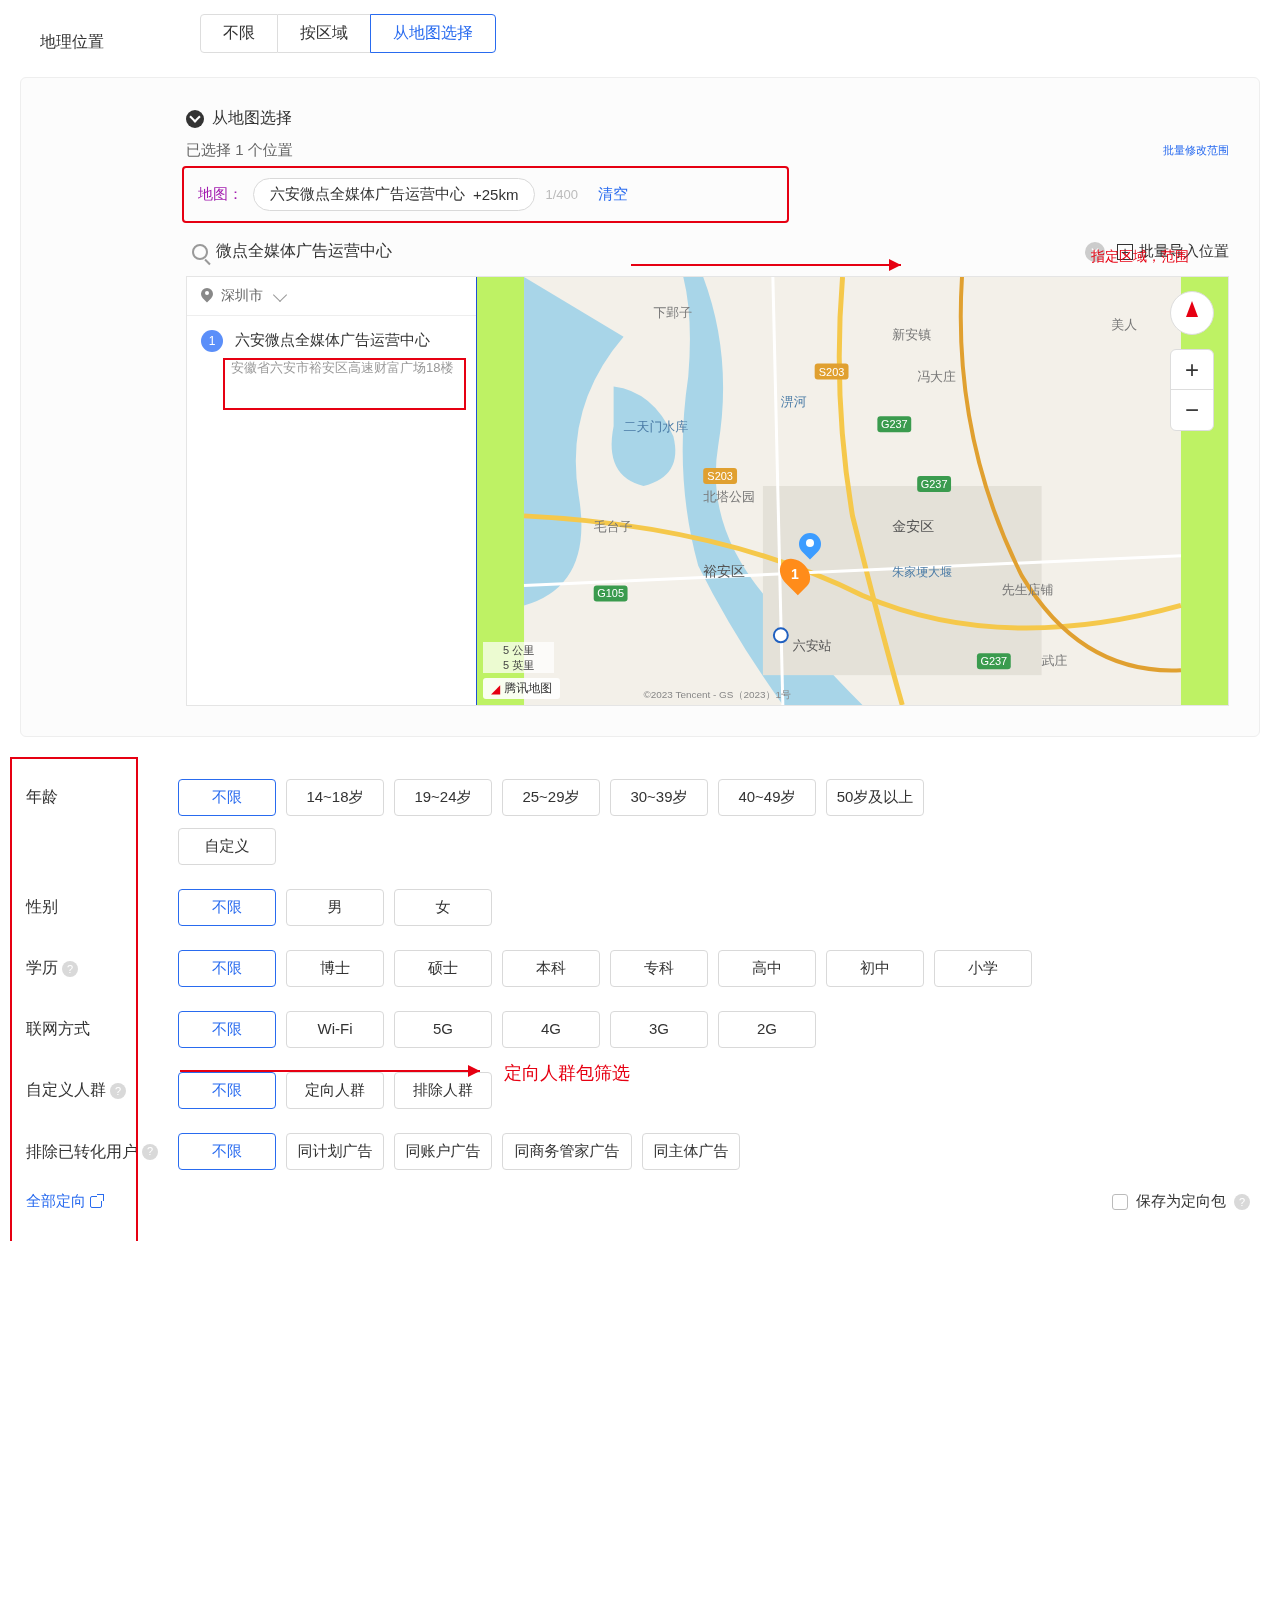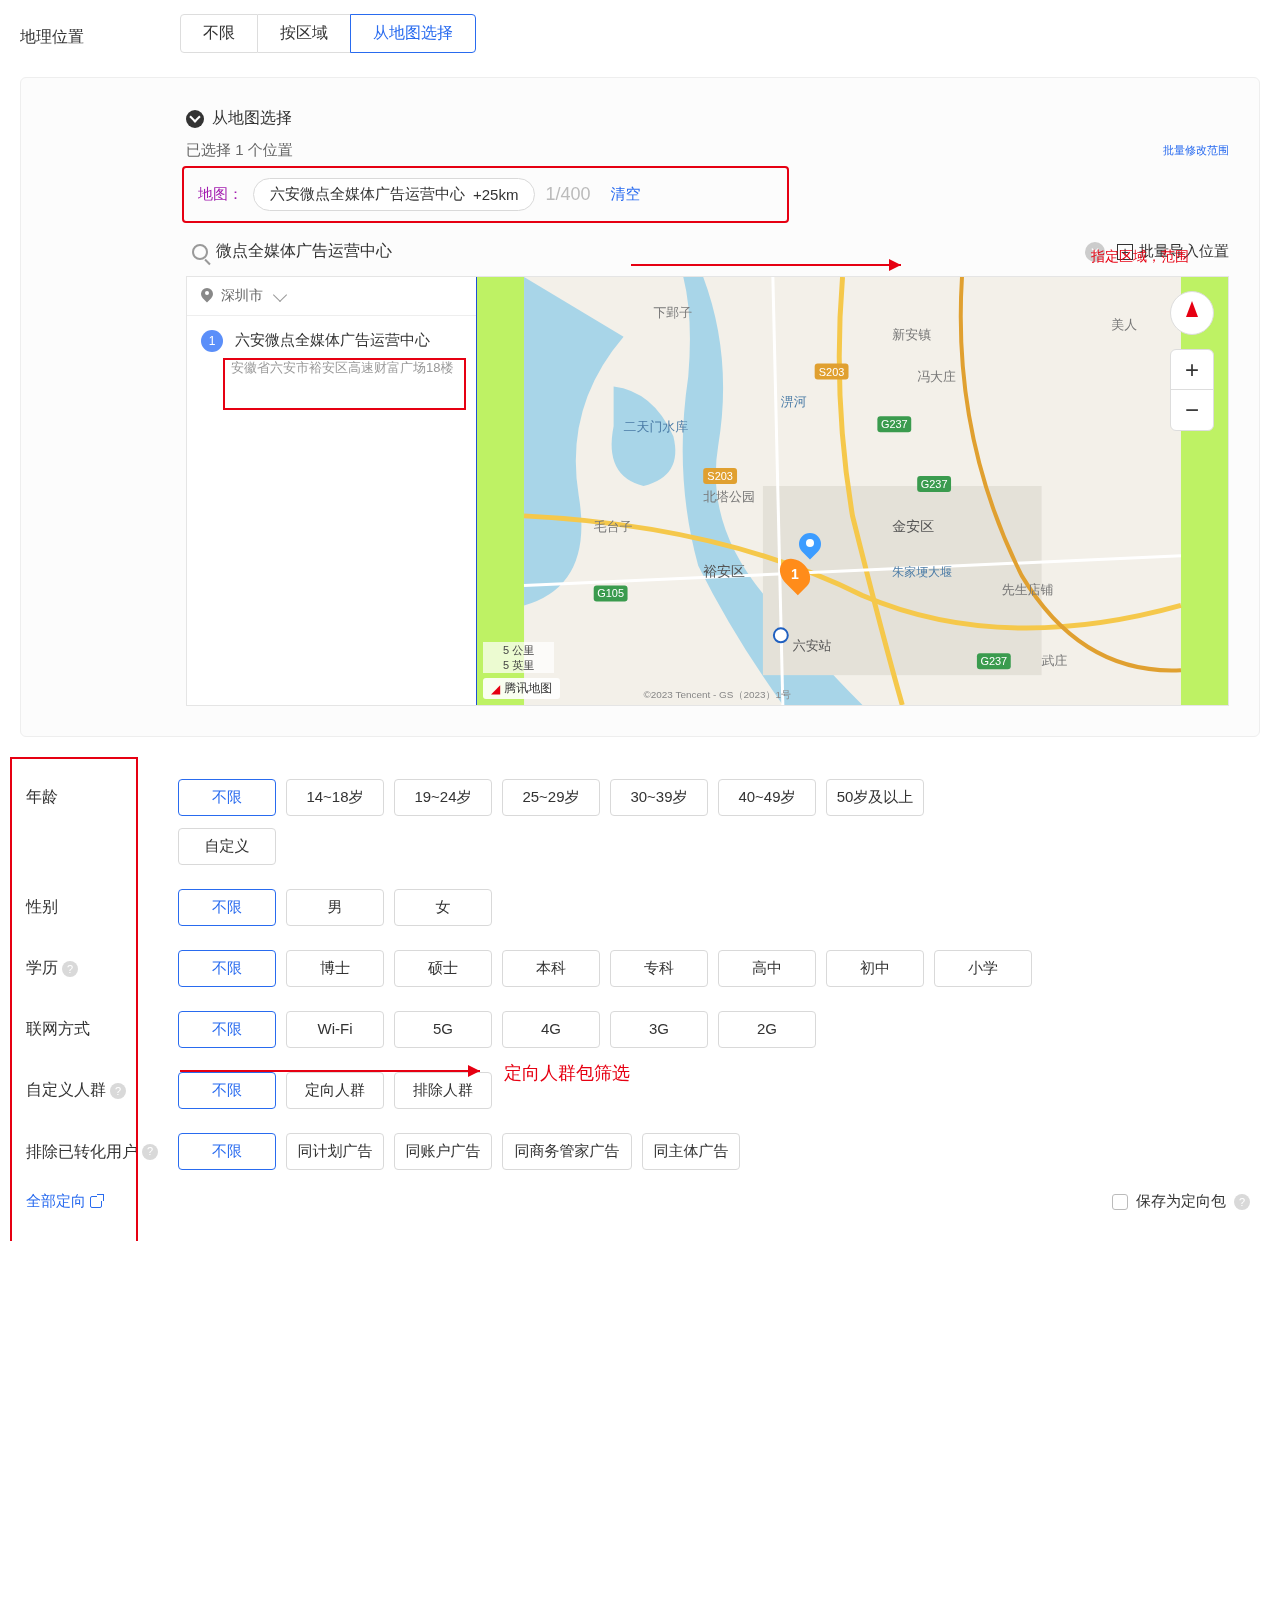--- a/index.html
+++ b/index.html
@@ -1,18 +1,18 @@
 <!DOCTYPE html>
 <html><head>
 <meta charset="utf-8">
 <style>
 * { box-sizing: border-box; margin: 0; padding: 0; }
 body { font-family: -apple-system, "PingFang SC", "Microsoft YaHei", sans-serif; font-size: 14px; color: #333; background: #fff; width: 1280px; }
 
-.section { display: flex; padding: 14px 20px; align-items: center; }
+.section { display: flex; padding: 14px 20px; align-items: flex-end; margin-left: 20px; }
 .section-label { width: 160px; font-size: 16px; color: #333; padding-top: 8px; }
 .section-body { flex: 1; }
 
 .tab-group { display: flex; gap: 0; }
 .tab { border: 1px solid #ddd; padding: 8px 22px; font-size: 16px; background: #fff; cursor: pointer; }
 .tab + .tab { border-left: none; }
 .tab.active { border-color: #296bef; color: #296bef; z-index: 1; border-left: 1px solid #296bef; position: relative; margin-left: -1px; }
 .tab:first-child { border-radius: 4px 0 0 4px; }
 .tab:last-child { border-radius: 0 4px 4px 0; }
 
@@ -22,21 +22,21 @@
 .chev-circle::after { content: ""; width: 6px; height: 6px; border-right: 2px solid #fff; border-bottom: 2px solid #fff; transform: rotate(45deg); margin-top: -3px; }
 .map-panel-title { font-size: 16px; font-weight: 500; }
 .map-subhead { display: flex; justify-content: space-between; align-items: center; margin-bottom: 10px; }
 .map-selected-count { color: #666; font-size: 15px; }
 .batch-edit { color: #296bef; font-size: 11px; cursor: pointer; }
 
 .chip-row { display: flex; align-items: center; gap: 10px; margin-bottom: 18px; padding: 8px 12px; position: relative; }
 .chip-row-box { position: absolute; left: -4px; top: -4px; right: 440px; bottom: -4px; border: 2px solid #e60012; border-radius: 4px; pointer-events: none; }
 .chip-label { font-size: 15px; color: #a21caf; }
 .chip { border: 1px solid #d9d9d9; border-radius: 20px; padding: 6px 16px; display: inline-flex; align-items: center; gap: 8px; font-size: 15px; background: #fff; }
-.chip-count { color: #bbb; font-size: 18px; }
+.chip-count { color: #bbb; font-size: 13px; }
 .clear-link { color: #296bef; cursor: pointer; font-size: 15px; margin-left: 10px; }
 
 .annot1 { position: absolute; right: 70px; top: 170px; color: #e60012; font-size: 14px; }
 .arrow1 { position: absolute; left: 610px; top: 172px; width: 280px; height: 30px; pointer-events: none; }
 
 .search-row { display: flex; align-items: center; gap: 12px; margin-bottom: 10px; }
 .search-box { flex: 1; display: flex; align-items: center; gap: 8px; padding: 4px 6px; }
 .search-icon { width: 16px; height: 16px; border: 2px solid #999; border-radius: 50%; position: relative; }
 .search-icon::after { content: ""; position: absolute; right: -5px; bottom: -5px; width: 7px; height: 2px; background: #999; transform: rotate(45deg); }
 .search-text { font-size: 16px; color: #333; }

